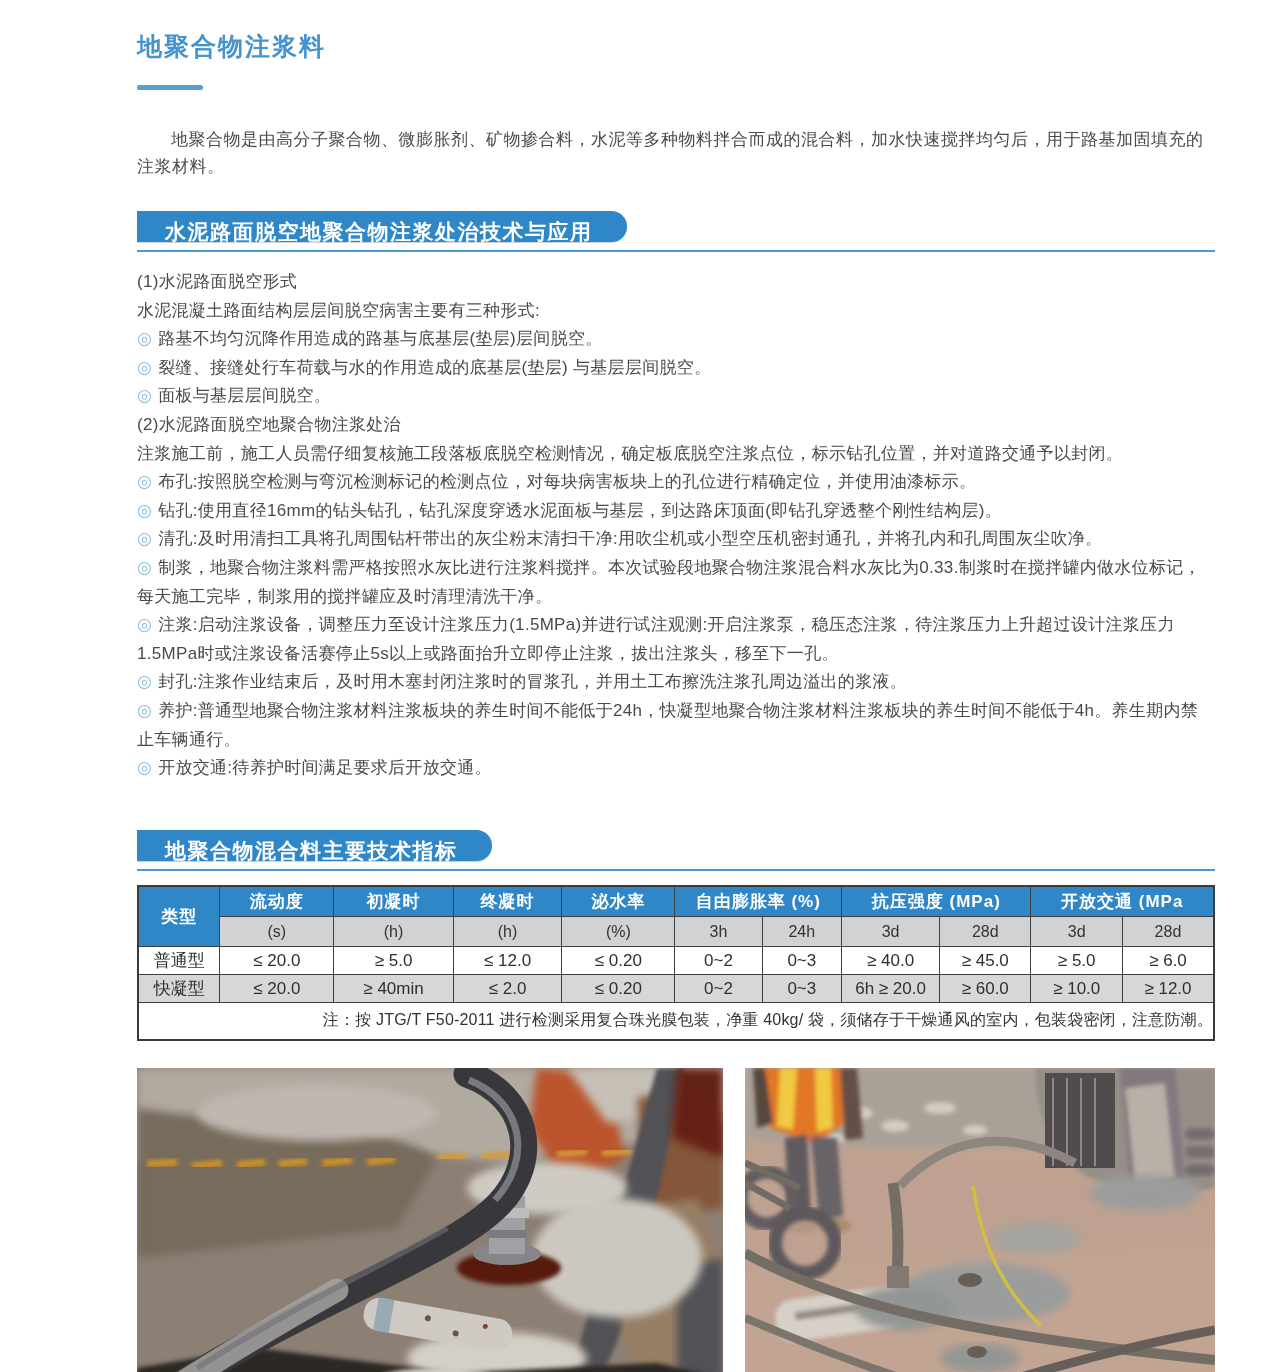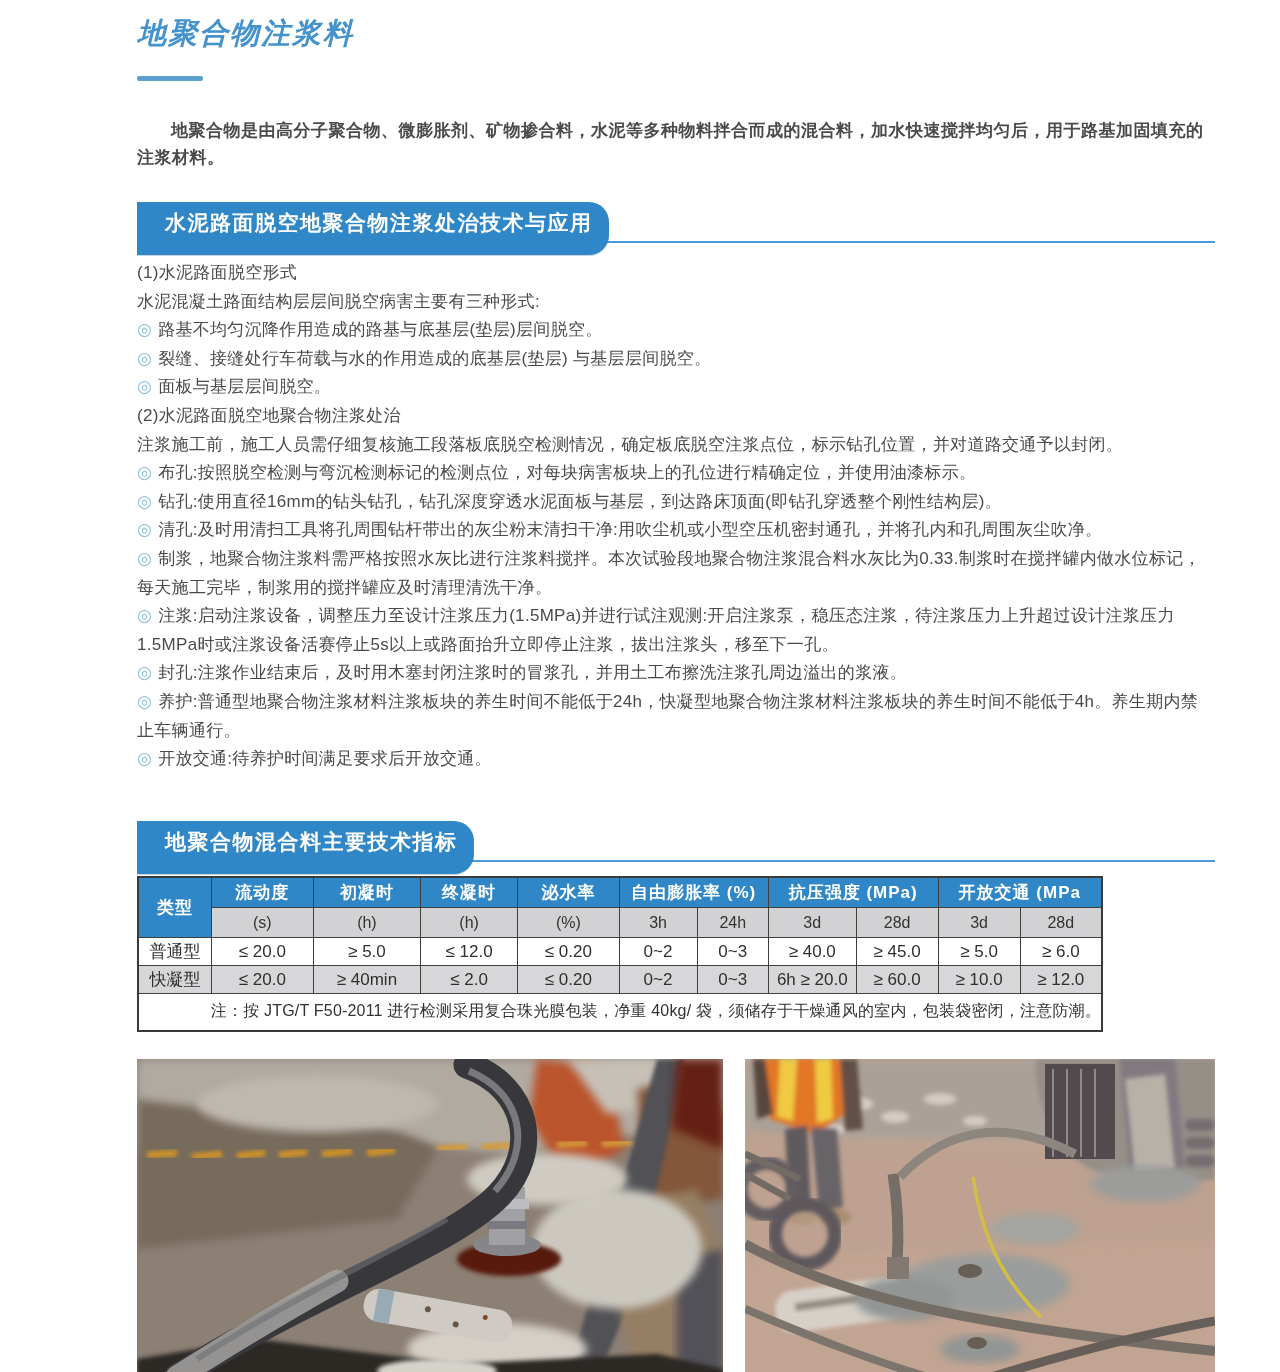--- a/index.html
+++ b/index.html
@@ -2,39 +2,39 @@
 <html><head>
 <meta charset="utf-8">
 <style>
   html,body{margin:0;padding:0;background:#ffffff;}
   body{width:1280px;height:1372px;position:relative;overflow:hidden;
        font-family:"Liberation Sans","DejaVu Sans",sans-serif;
        -webkit-font-smoothing:antialiased;}
   .page{position:relative;width:1280px;height:1372px;background:#fff;}
   .content{position:relative;margin-left:137px;width:1078px;}
 
-  .doc-title{padding-top:14px;font-size:29px;font-weight:bold;color:#4593cd;letter-spacing:2px;font-style:italic;}
+  .doc-title{padding-top:30px;font-size:25px;font-weight:bold;color:#4593cd;letter-spacing:2px;}
   .title-dash{width:66px;height:5px;background:#5b9fd0;border-radius:2px;margin-top:22px;}
 
-  .intro{margin-top:36px;font-size:17px;line-height:27px;color:#4a4a4a;text-indent:2em;letter-spacing:0.5px;font-weight:bold;}
+  .intro{margin-top:36px;font-size:17px;line-height:27px;color:#4a4a4a;text-indent:2em;letter-spacing:0.5px;}
 
   .banner{position:relative;height:41px;}
   .banner.first{margin-top:31px;}
   .banner.second{margin-top:47px;}
-  .banner-pill{position:relative;z-index:2;display:inline-block;height:53px;line-height:41px;
+  .banner-pill{position:relative;z-index:2;display:inline-block;height:31px;line-height:41px;
                background:#2f87c7;color:#ffffff;font-size:21px;font-weight:bold;letter-spacing:1.5px;
-               padding:0 16px 0 28px;border-radius:0 20px 20px 0;
+               padding:0 34px 0 28px;border-radius:0 20px 20px 0;
                box-shadow:0 1px 0 rgba(30,90,140,.25);}
   .banner-line{position:absolute;left:0;right:0;bottom:0;height:2px;background:#4a9bd5;z-index:1;}
 
   .items{margin-top:16px;font-size:17px;color:#4a4a4a;letter-spacing:0.3px;}
   .item{line-height:28.6px;}
   .bullet{color:#8ec2dc;font-size:17px;margin-right:6px;}
 
-  table.spec{margin-top:14px;width:966px;border-collapse:collapse;table-layout:fixed;
+  table.spec{margin-top:14px;width:1078px;border-collapse:collapse;table-layout:fixed;
              font-size:17px;color:#2f2f2f;border:2px solid #3a3a3a;}
   table.spec th,table.spec td{border:1px solid #3f3f3f;text-align:center;padding:0;overflow:hidden;white-space:nowrap;}
   tr.h1{height:31px;}
   tr.h2{height:30px;}
   tr.d{height:28px;}
   tr.noterow{height:37px;}
   .bluecell{background:#2f87c7;color:#ffffff;font-weight:bold;font-size:17px;letter-spacing:1px;}
   tr.h2 td{background:#d2d2d4;font-size:16px;color:#333;}
   tr.d.odd td{background:#ffffff;}
   tr.d.even td{background:#d7d7d9;}

